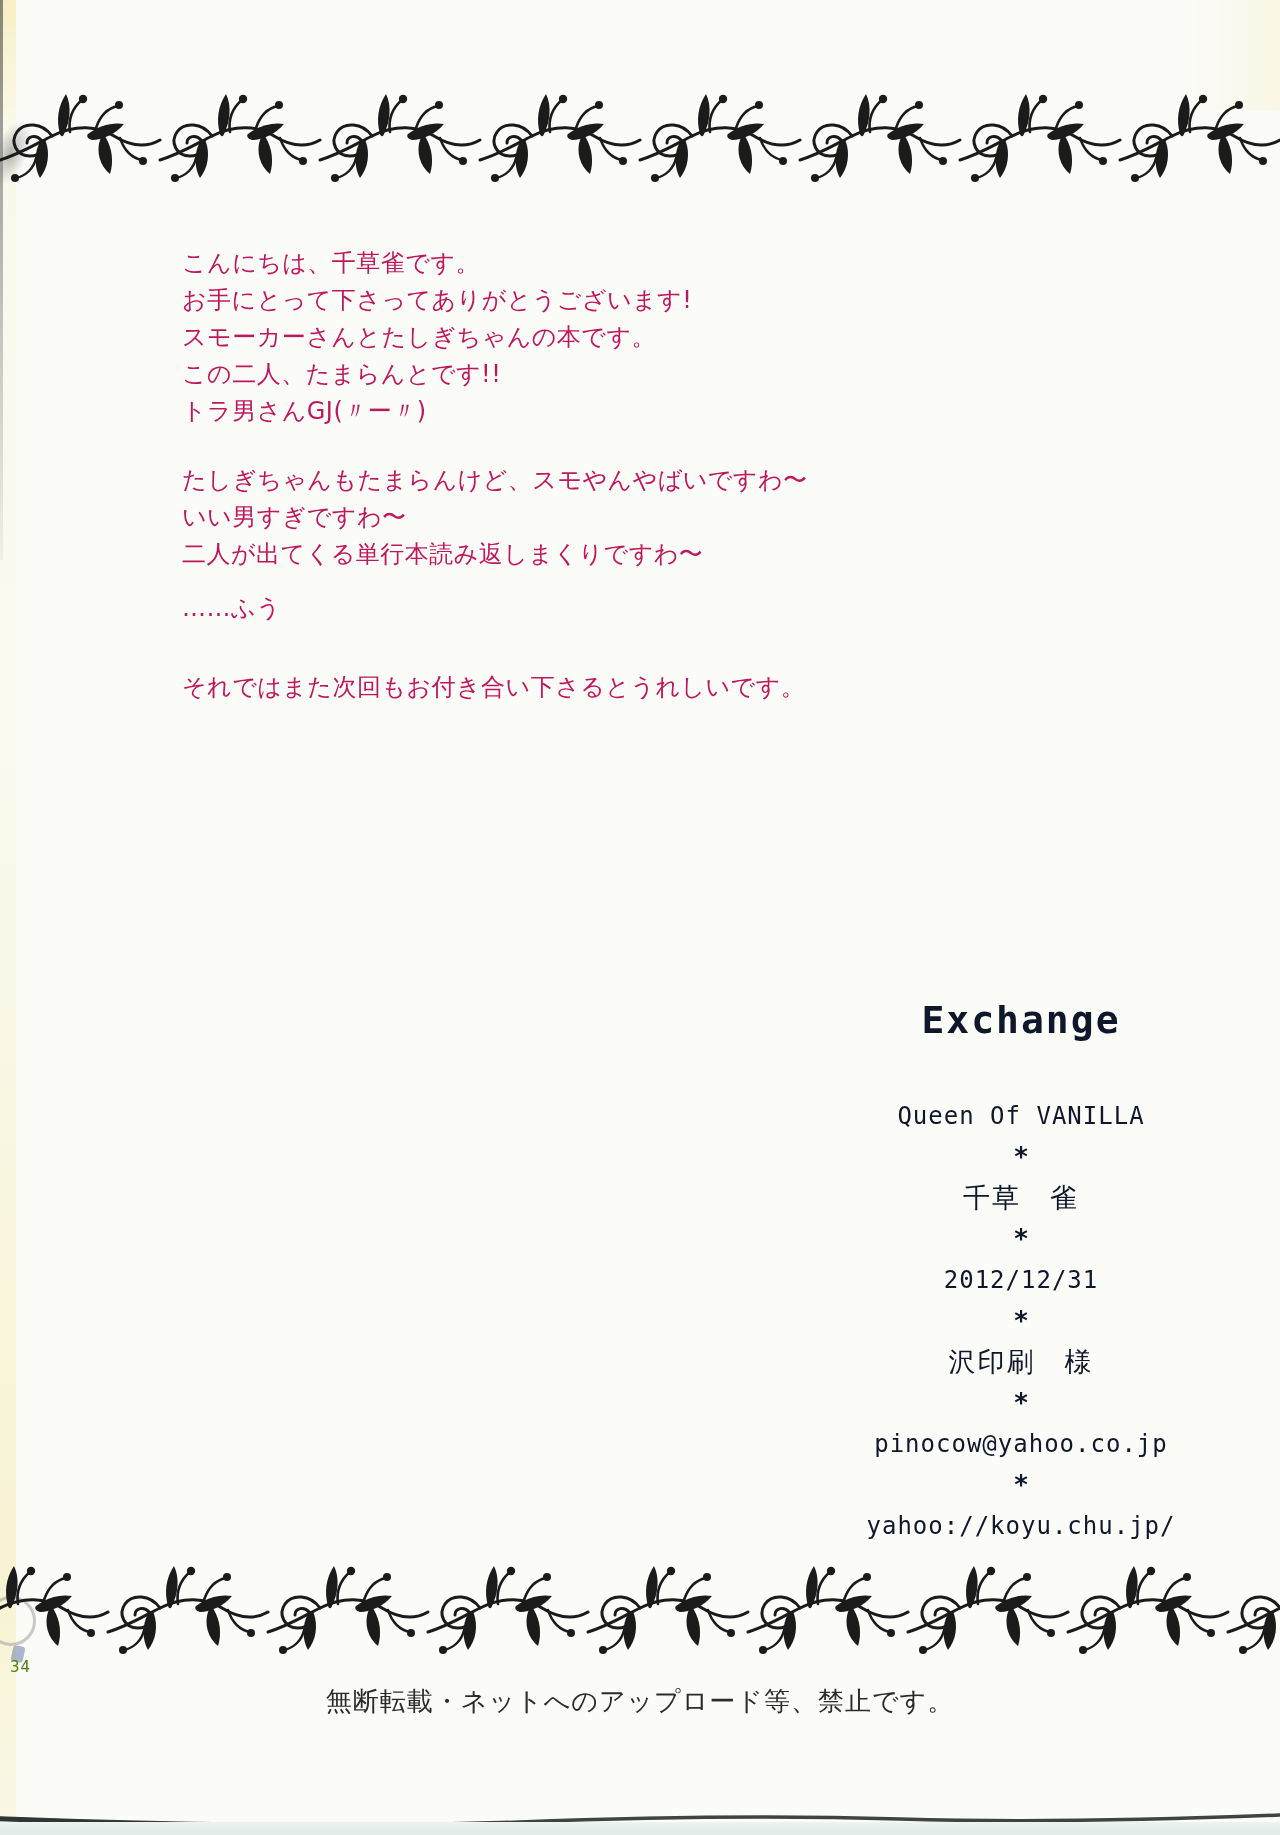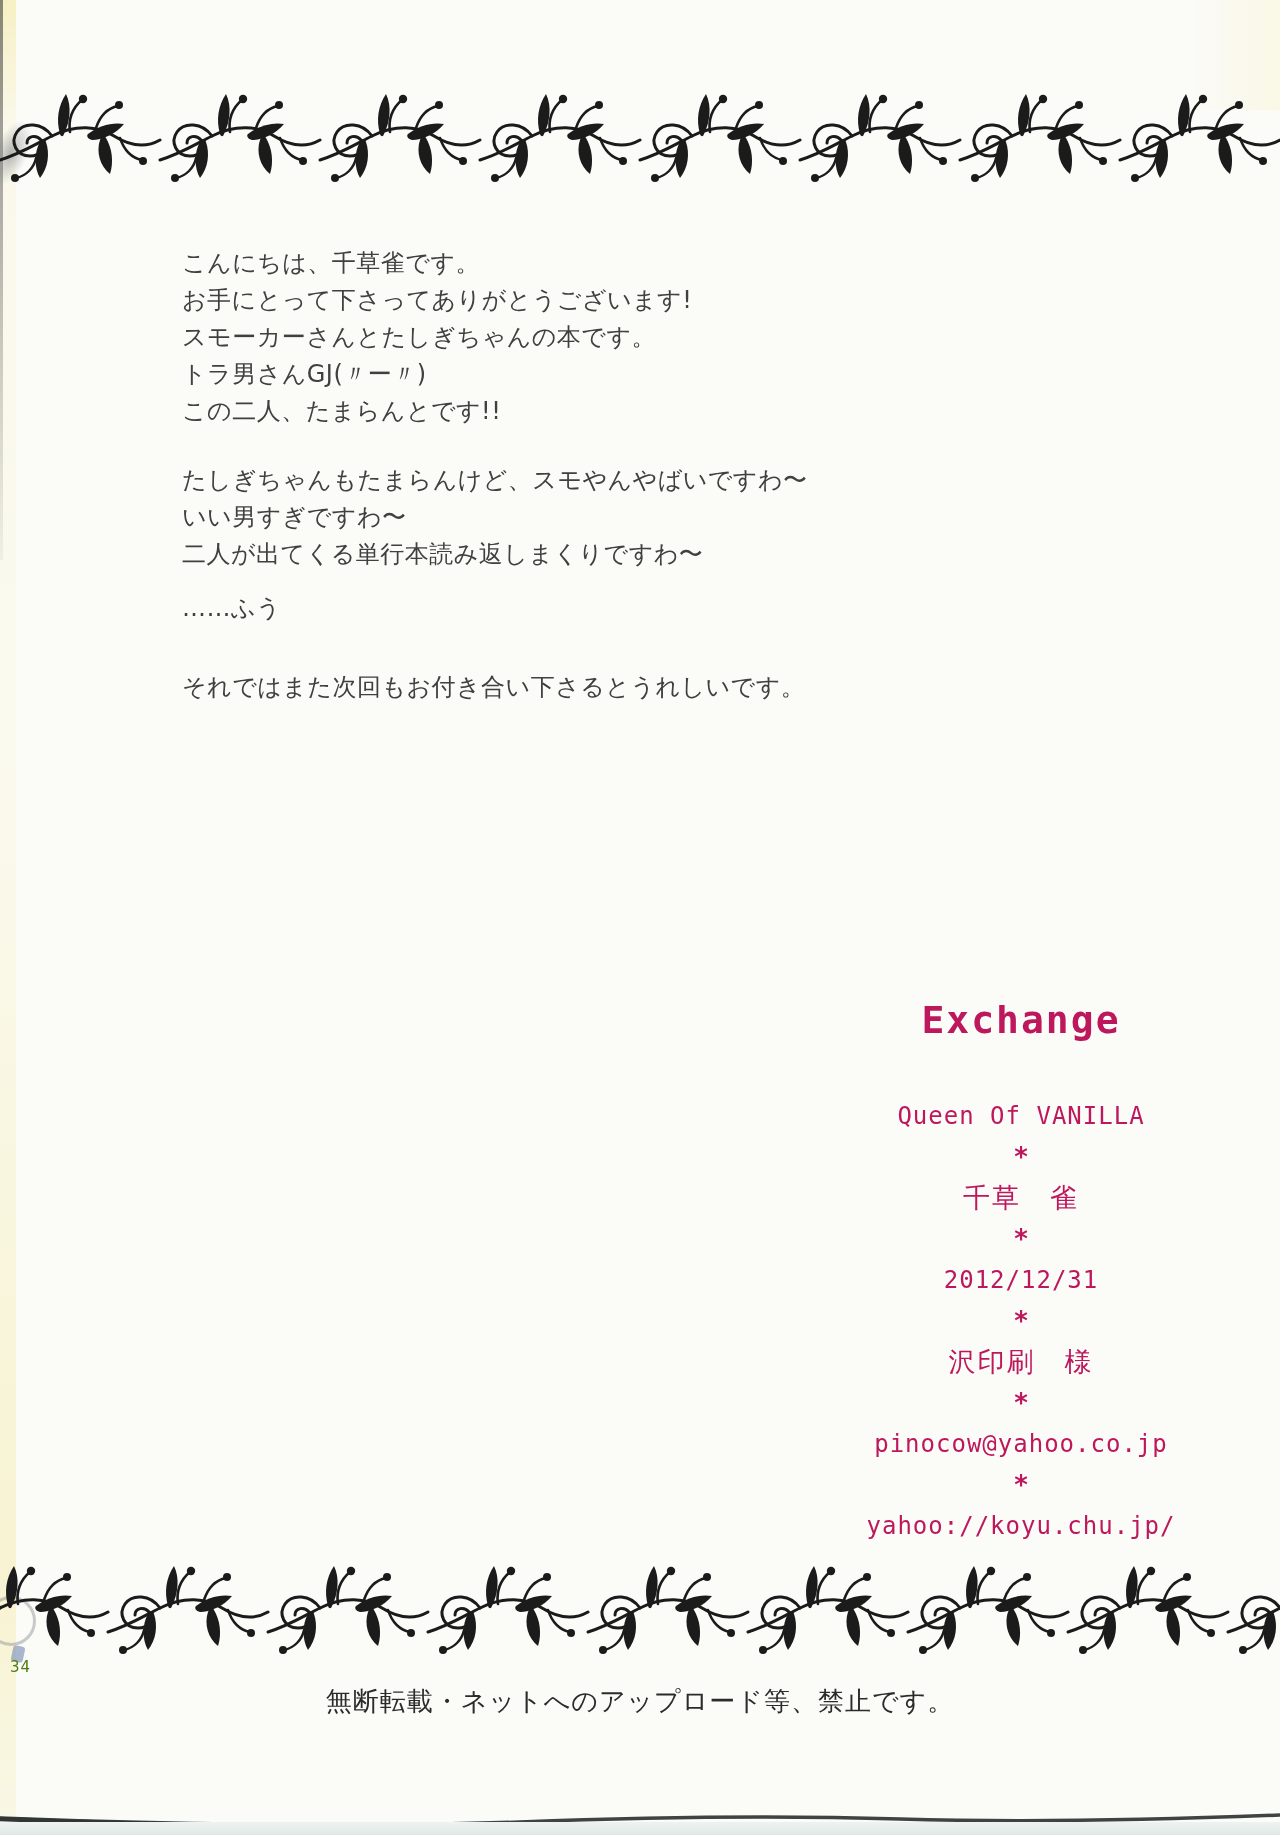--- a/index.html
+++ b/index.html
@@ -59,31 +59,31 @@
 
   
   .vine-border{position:absolute;left:0;width:1280px;height:104px;}
   .vine-border.top{top:90px;}
   .vine-border.bottom{top:1562px;}
 
   
   .afterword{
     position:absolute;left:182px;top:245px;width:760px;
     font-size:24px;line-height:37px;letter-spacing:.5px;
-    color:#404040;
+    color:#be185d;
   }
   .afterword p{margin:0;}
   .afterword .gap-lg{margin-top:32px;}
   .afterword .gap-sm{margin-top:17px;}
   .afterword .gap-md{margin-top:42px;}
 
   
   .colophon{
     position:absolute;left:761px;top:998px;width:520px;
-    text-align:center;color:#be185d;
+    text-align:center;color:#0f172a;
   }
   .colophon-title{
     font-family:"DejaVu Sans Mono",monospace;
     font-size:38px;letter-spacing:2px;margin:0 0 0 0;font-weight:bold;
   }
   .colophon-list{margin-top:53px;}
   .colophon-row{height:41px;display:flex;align-items:center;justify-content:center;}
   .colophon-row.roman{font-family:"DejaVu Sans Mono",monospace;font-size:24px;letter-spacing:1px;text-align:right;}
   .colophon-row.cjk{font-size:27px;letter-spacing:2px;}
   .colophon-row.sep{font-size:26px;font-weight:bold;}
@@ -143,22 +143,22 @@
     <use href="#vine-tile" x="640" width="160" height="104"></use>
     <use href="#vine-tile" x="800" width="160" height="104"></use>
     <use href="#vine-tile" x="960" width="160" height="104"></use>
     <use href="#vine-tile" x="1120" width="160" height="104"></use>
   </svg>
 
   <div class="afterword">
     <p>こんにちは、千草雀です。</p>
     <p>お手にとって下さってありがとうございます!</p>
     <p>スモーカーさんとたしぎちゃんの本です。</p>
+    <p>この二人、たまらんとです!!</p>
     <p>トラ男さんGJ(〃ー〃)</p>
-    <p>この二人、たまらんとです!!</p>
     <p class="gap-lg">たしぎちゃんもたまらんけど、スモやんやばいですわ〜</p>
     <p>いい男すぎですわ〜</p>
     <p>二人が出てくる単行本読み返しまくりですわ〜</p>
     <p class="gap-sm">……ふう</p>
     <p class="gap-md">それではまた次回もお付き合い下さるとうれしいです。</p>
   </div>
 
   <div class="colophon">
     <div class="colophon-title">Exchange</div>
     <div class="colophon-list">

